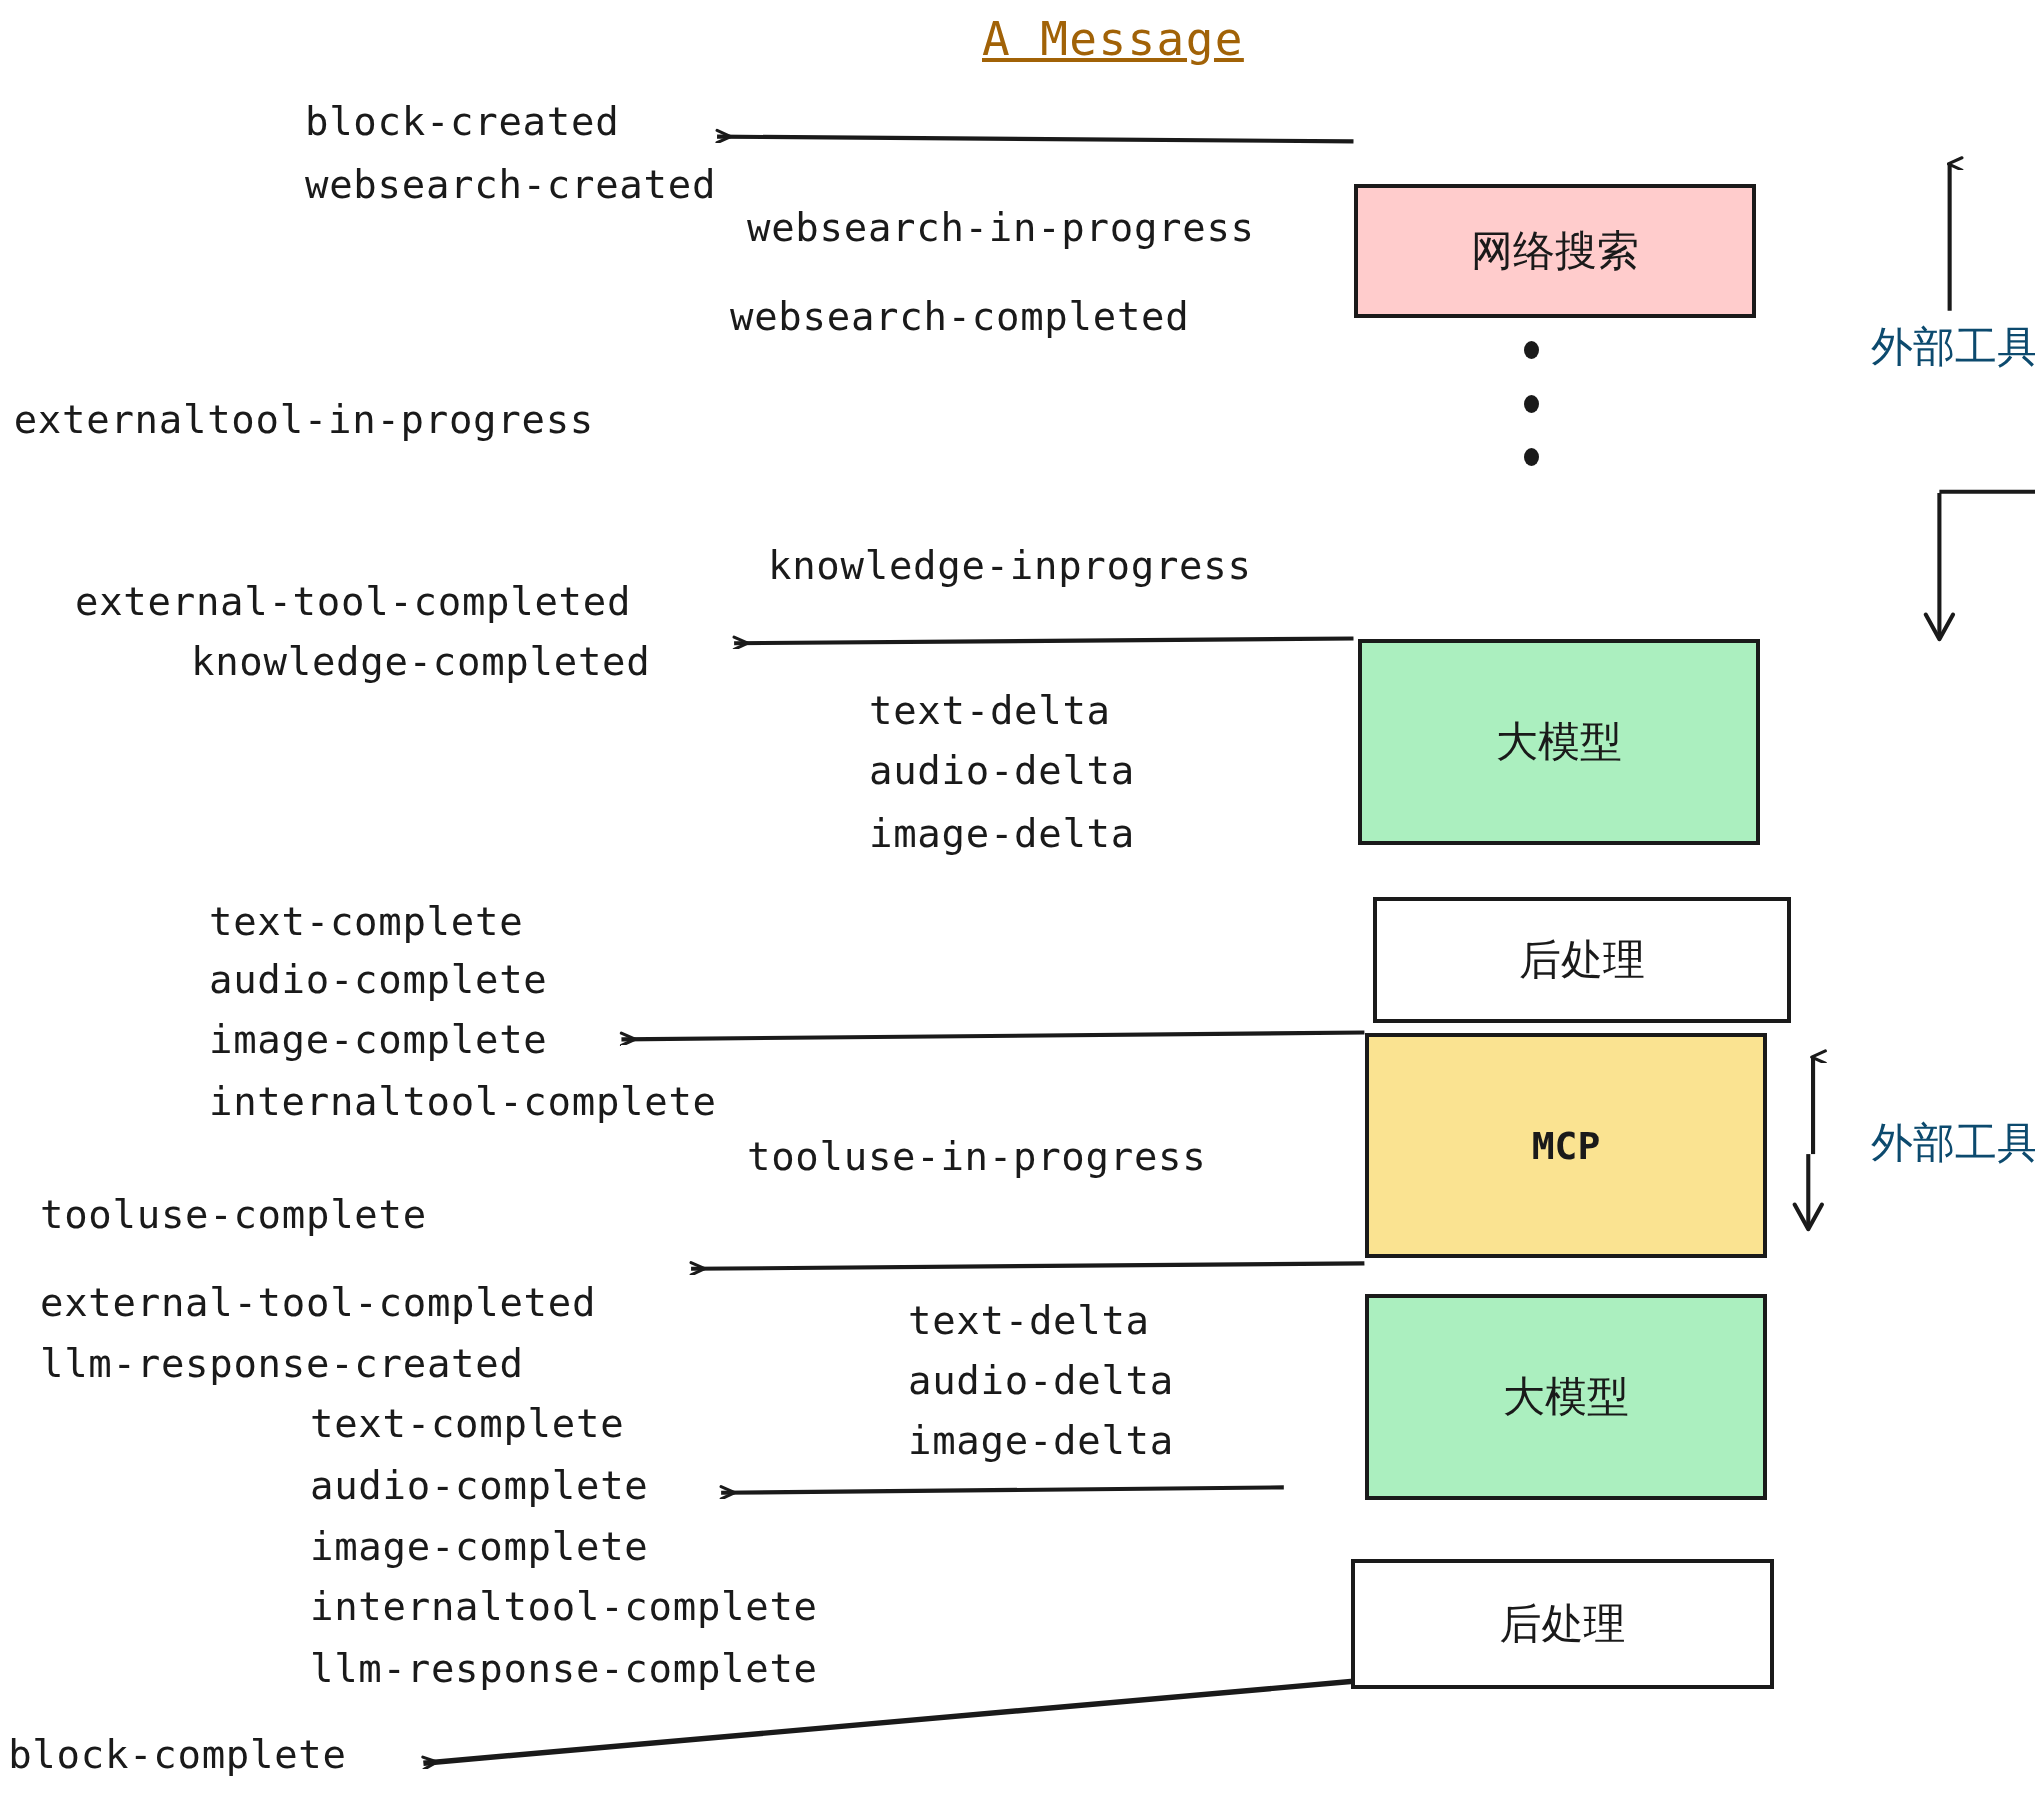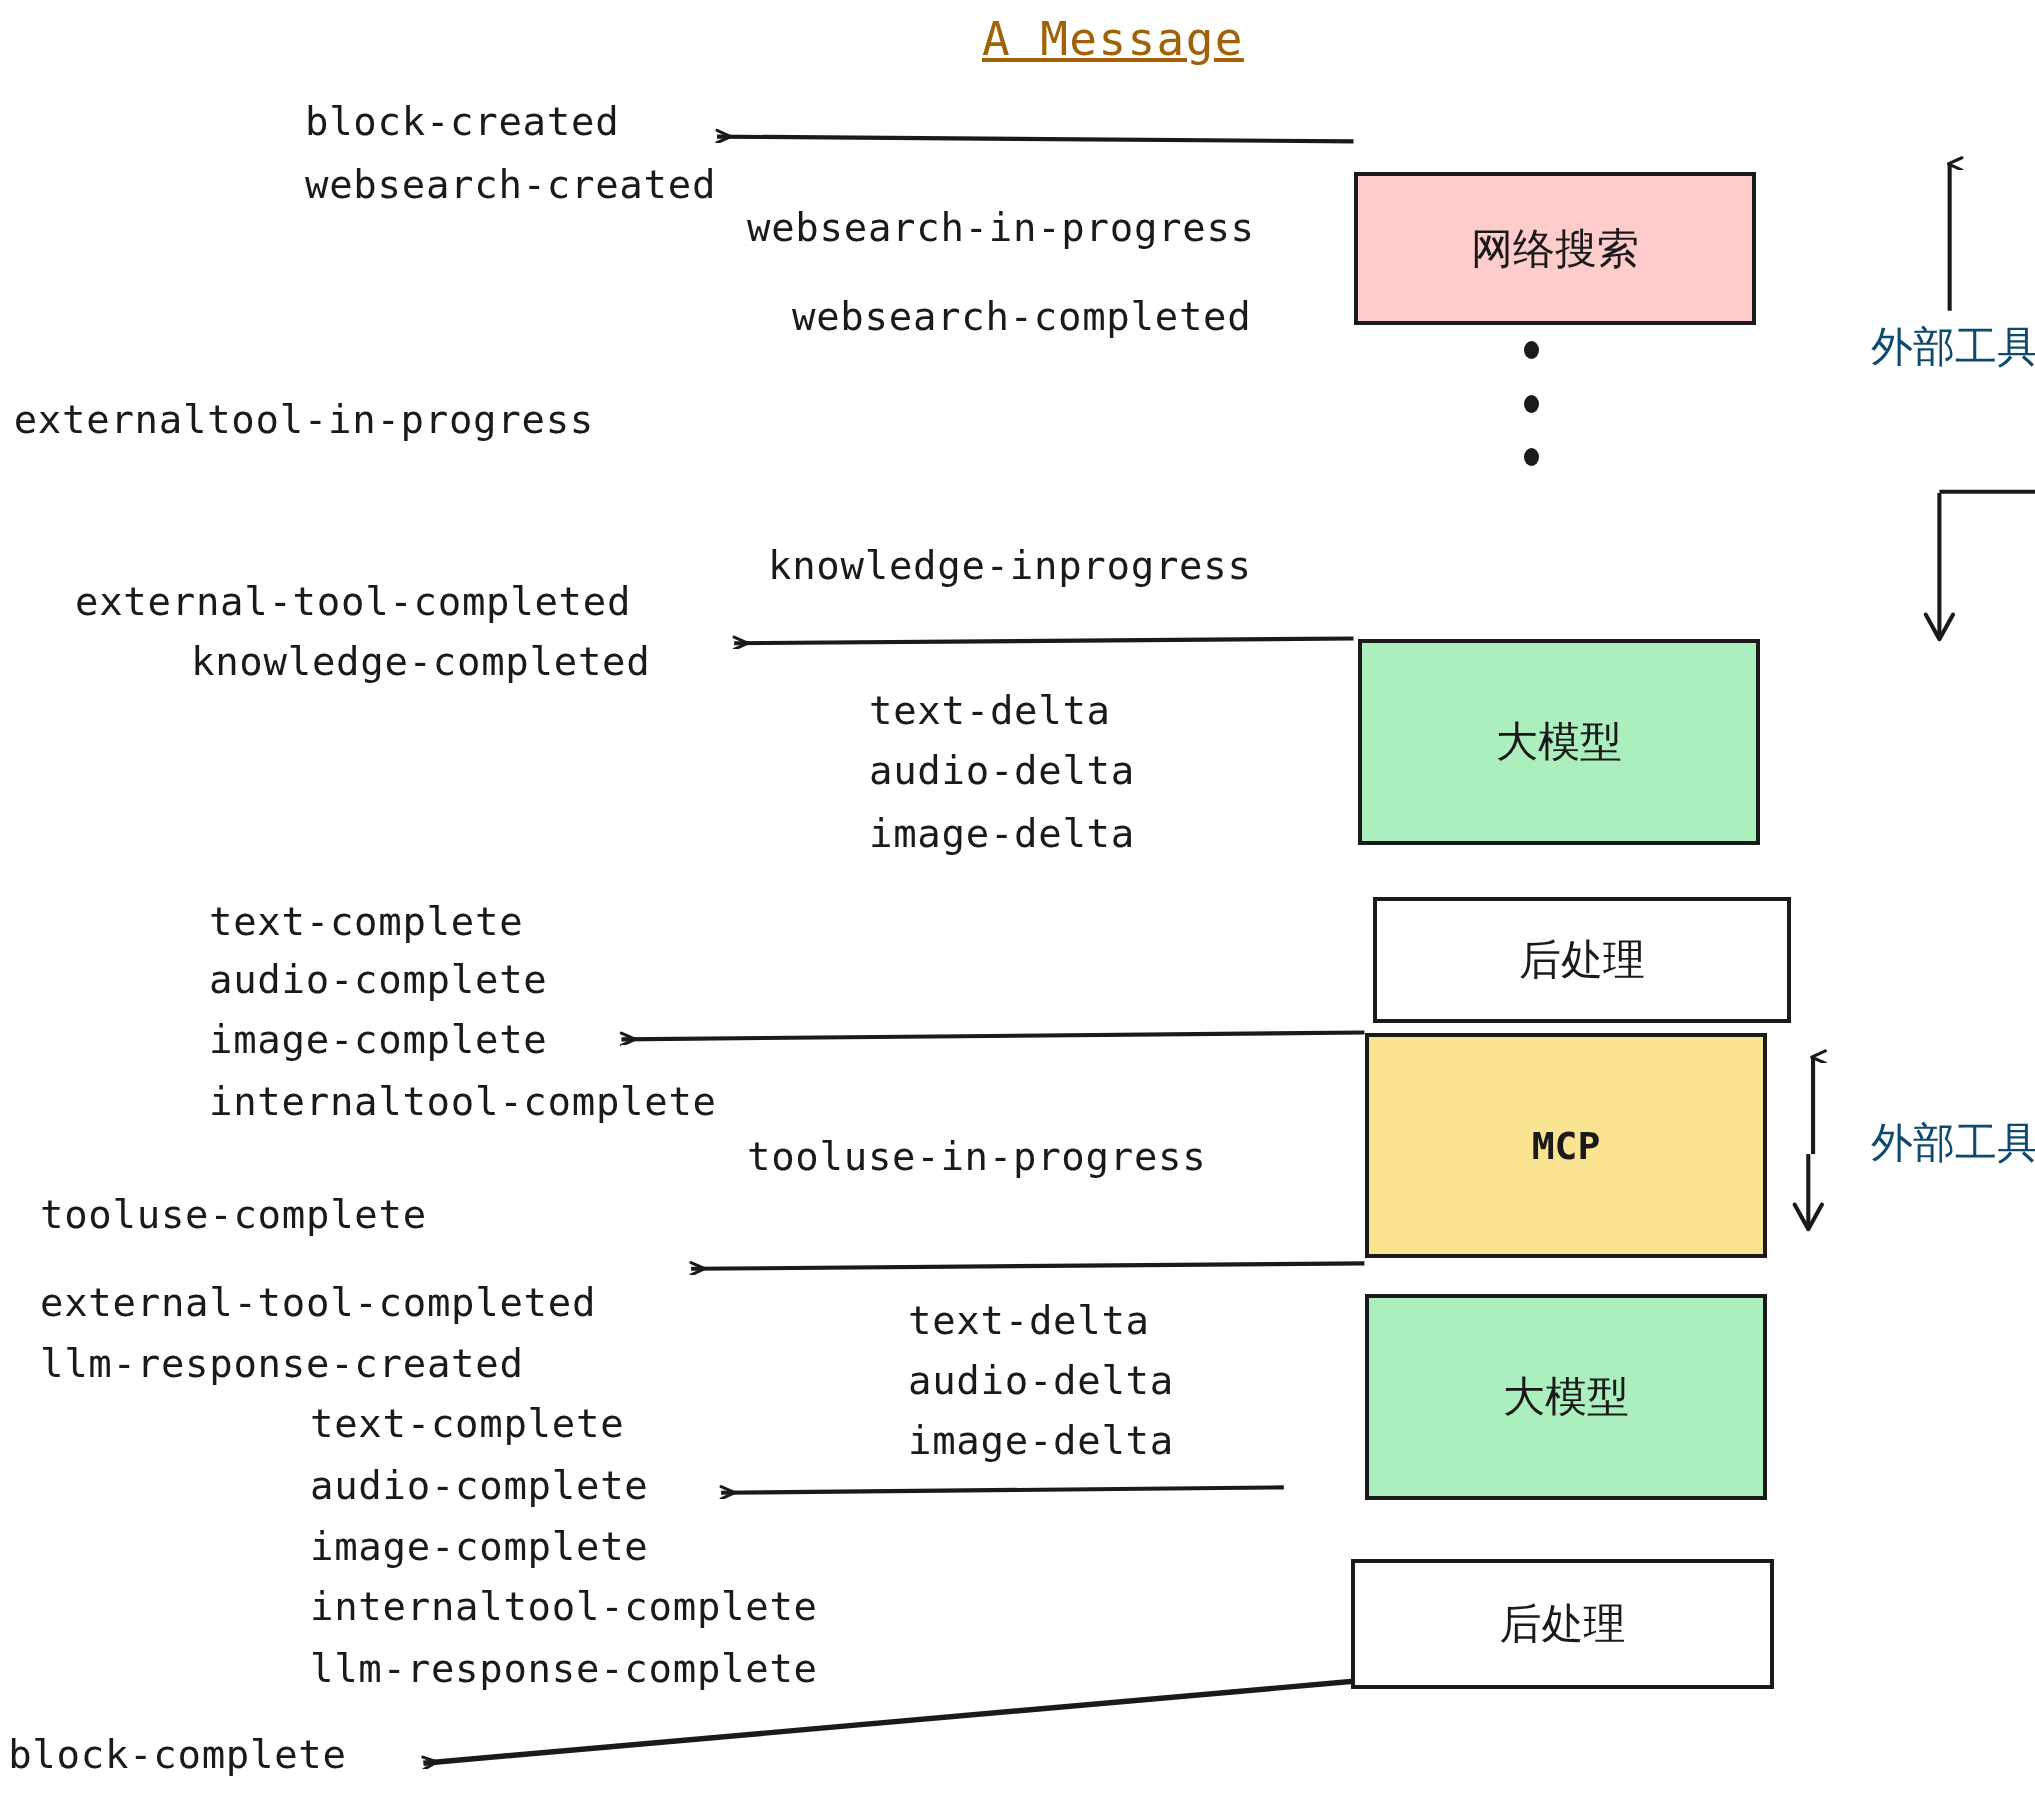--- a/index.html
+++ b/index.html
@@ -71,21 +71,21 @@
 </head>
 <body>
 
 <div id="page">
 
   <div class="title" style="left:982px;top:16.4px;">A Message</div>
 
   <div class="lbl" style="left:305px;top:102px;">block-created</div>
   <div class="lbl" style="left:305px;top:165px;">websearch-created</div>
   <div class="lbl" style="left:747px;top:208px;">websearch-in-progress</div>
-  <div class="lbl" style="left:792px;top:297px;">websearch-completed</div>
+  <div class="lbl" style="left:730px;top:297px;">websearch-completed</div>
 
   <div class="lbl" style="left:13.7px;top:400px;">externaltool-in-progress</div>
 
   <div class="lbl" style="left:768px;top:546px;">knowledge-inprogress</div>
   <div class="lbl" style="left:75px;top:582px;">external-tool-completed</div>
   <div class="lbl" style="left:191px;top:642px;">knowledge-completed</div>
 
   <div class="lbl" style="left:869px;top:691px;">text-delta</div>
   <div class="lbl" style="left:869px;top:751px;">audio-delta</div>
   <div class="lbl" style="left:869px;top:814px;">image-delta</div>
@@ -161,21 +161,21 @@
       <path d="M2820,900 L2840,936 L2860,900" fill="none" stroke="#1a1a1a" stroke-width="6" stroke-linecap="round" stroke-linejoin="round"></path>
     </g>
 
     <g>
       <line x1="2655" y1="1690" x2="2655" y2="1548" stroke="#1a1a1a" stroke-width="6" marker-end="url(#ahup)"></line>
       <line x1="2648" y1="1690" x2="2648" y2="1796" stroke="#1a1a1a" stroke-width="6"></line>
       <path d="M2628,1764 L2648,1800 L2668,1764" fill="none" stroke="#1a1a1a" stroke-width="6" stroke-linecap="round" stroke-linejoin="round"></path>
     </g>
   </svg>
 
-  <div class="box" style="left:1354px;top:172px;width:402px;height:153px;background:#FFCCCC;">
+  <div class="box" style="left:1354px;top:184px;width:402px;height:134px;background:#FFCCCC;">
     <span>网络搜索</span>
   </div>
 
 
   <div class="box" style="left:1358px;top:639px;width:402px;height:206px;background:#ABEFBF;">
     <span>大模型</span>
   </div>
 
   <div class="box" style="left:1373px;top:897px;width:418px;height:126px;background:#FFFFFF;">
     <span>后处理</span>

